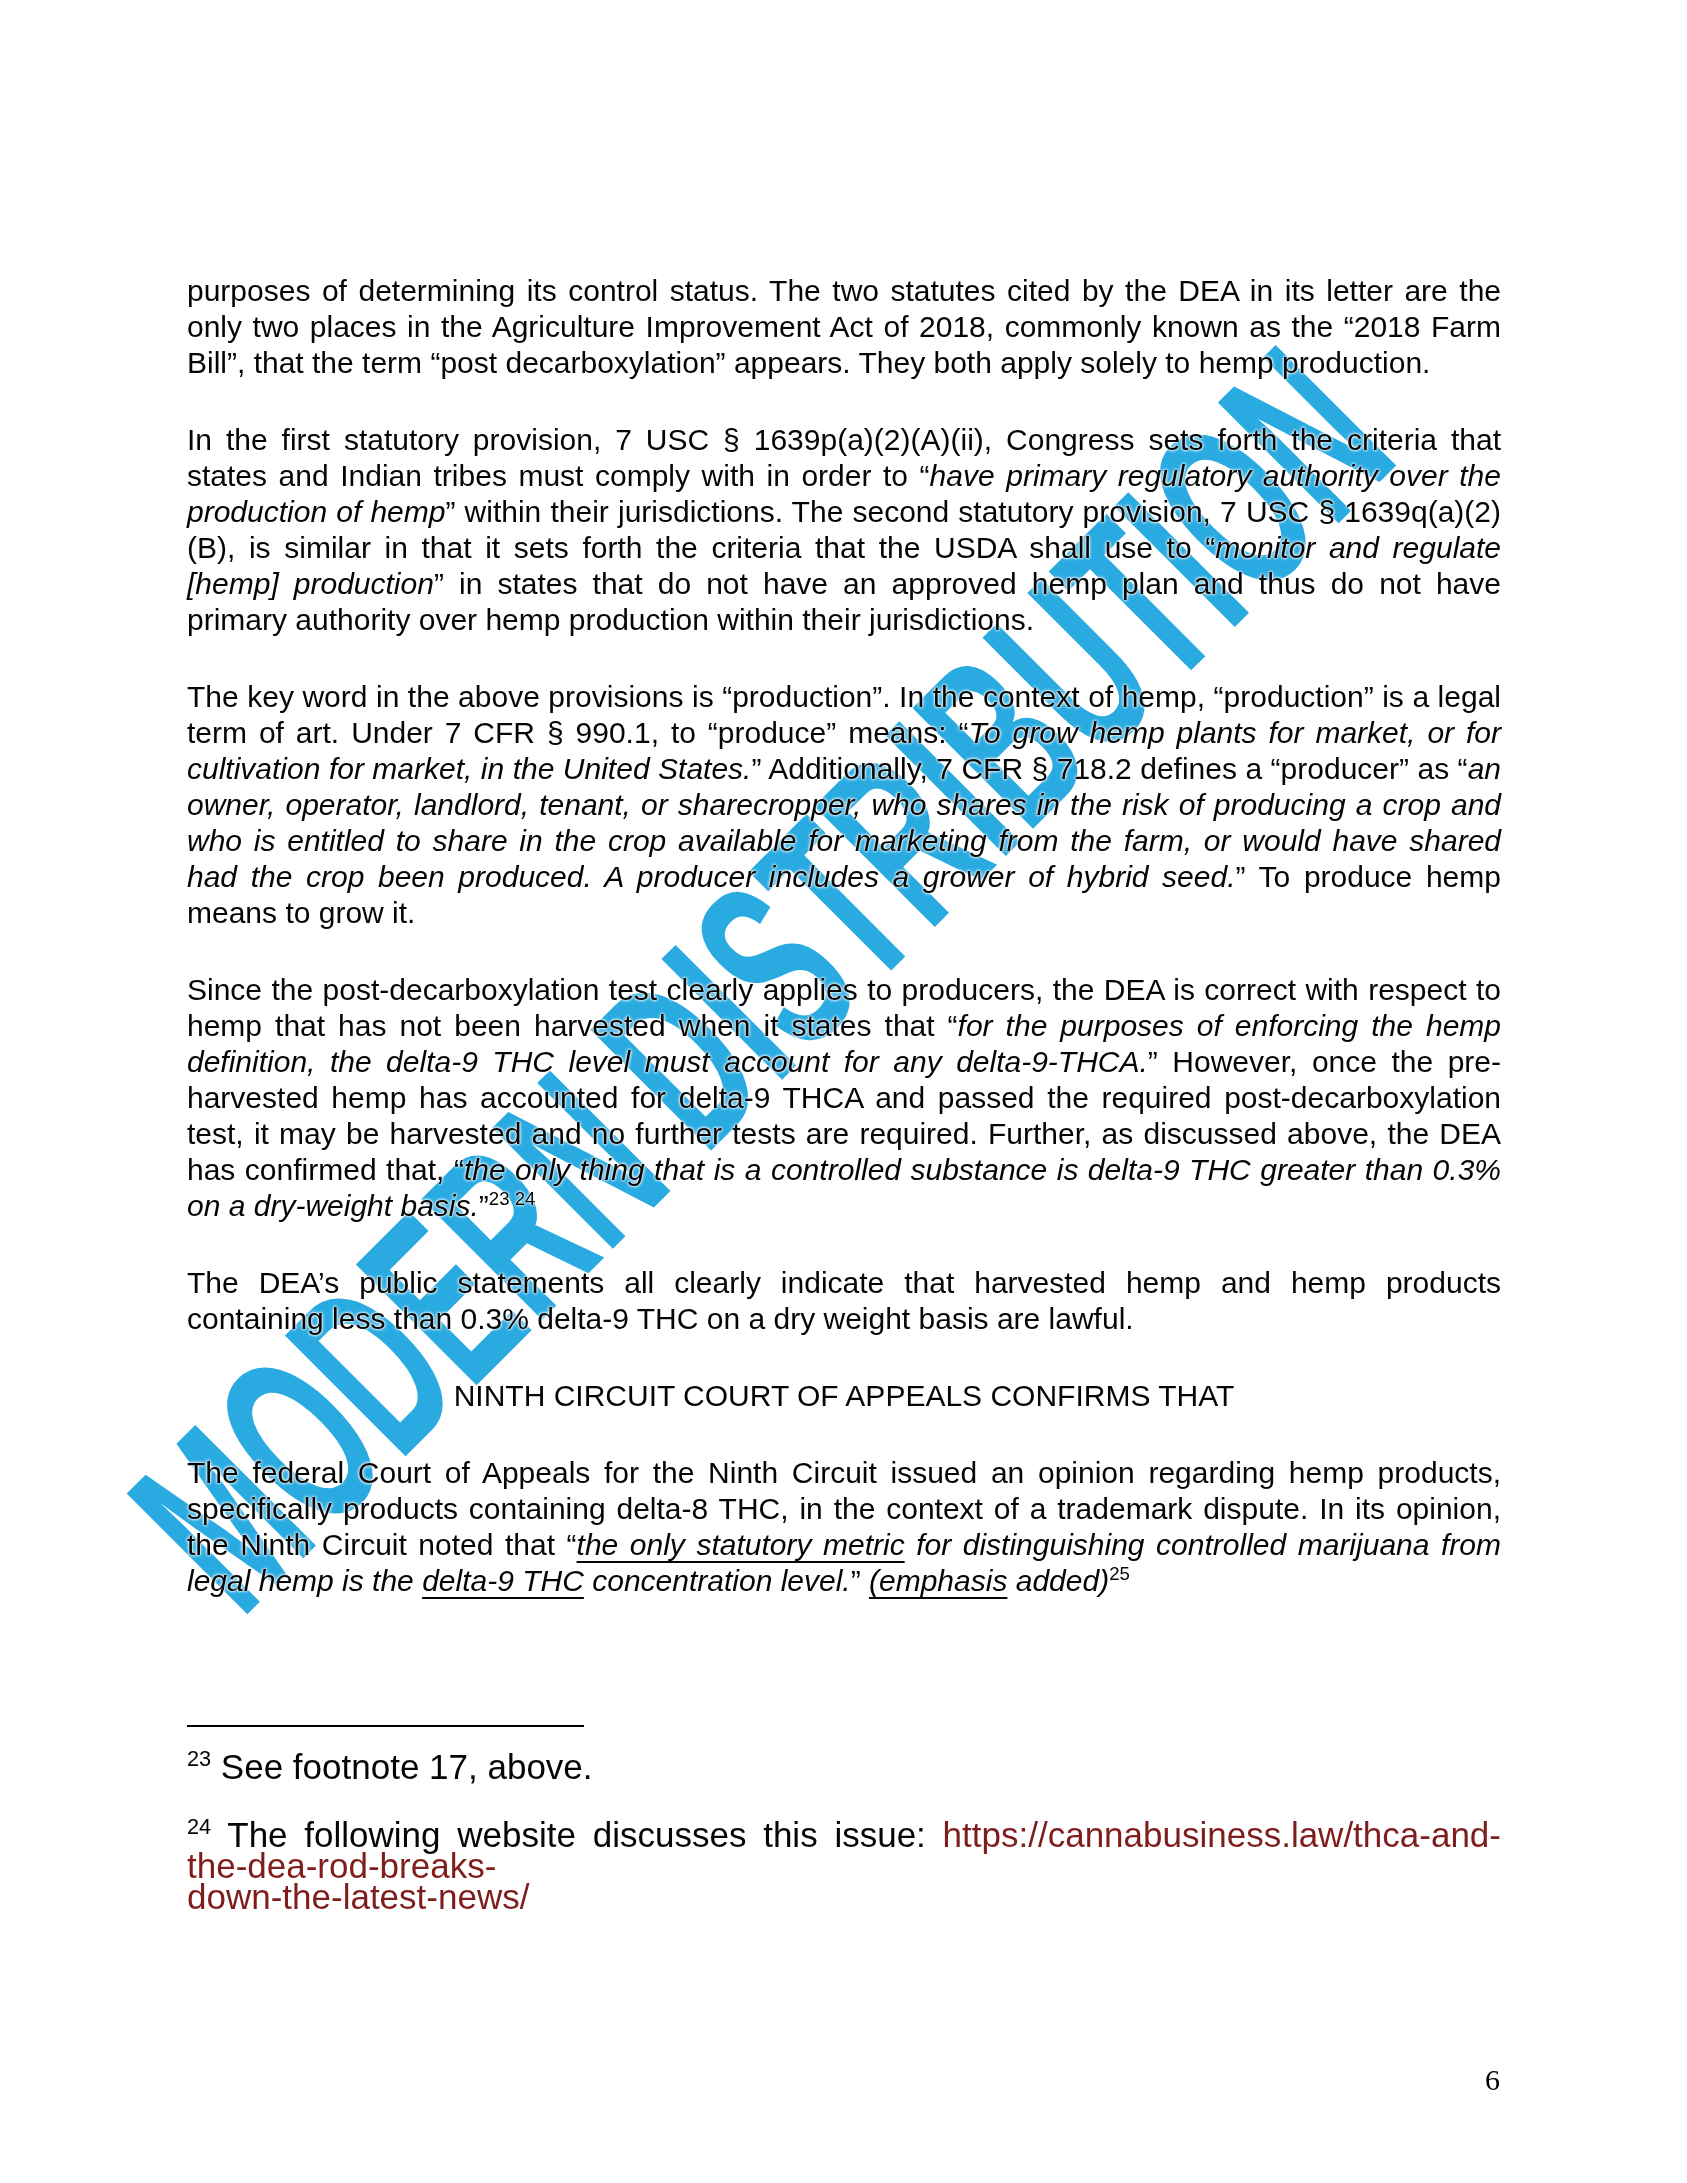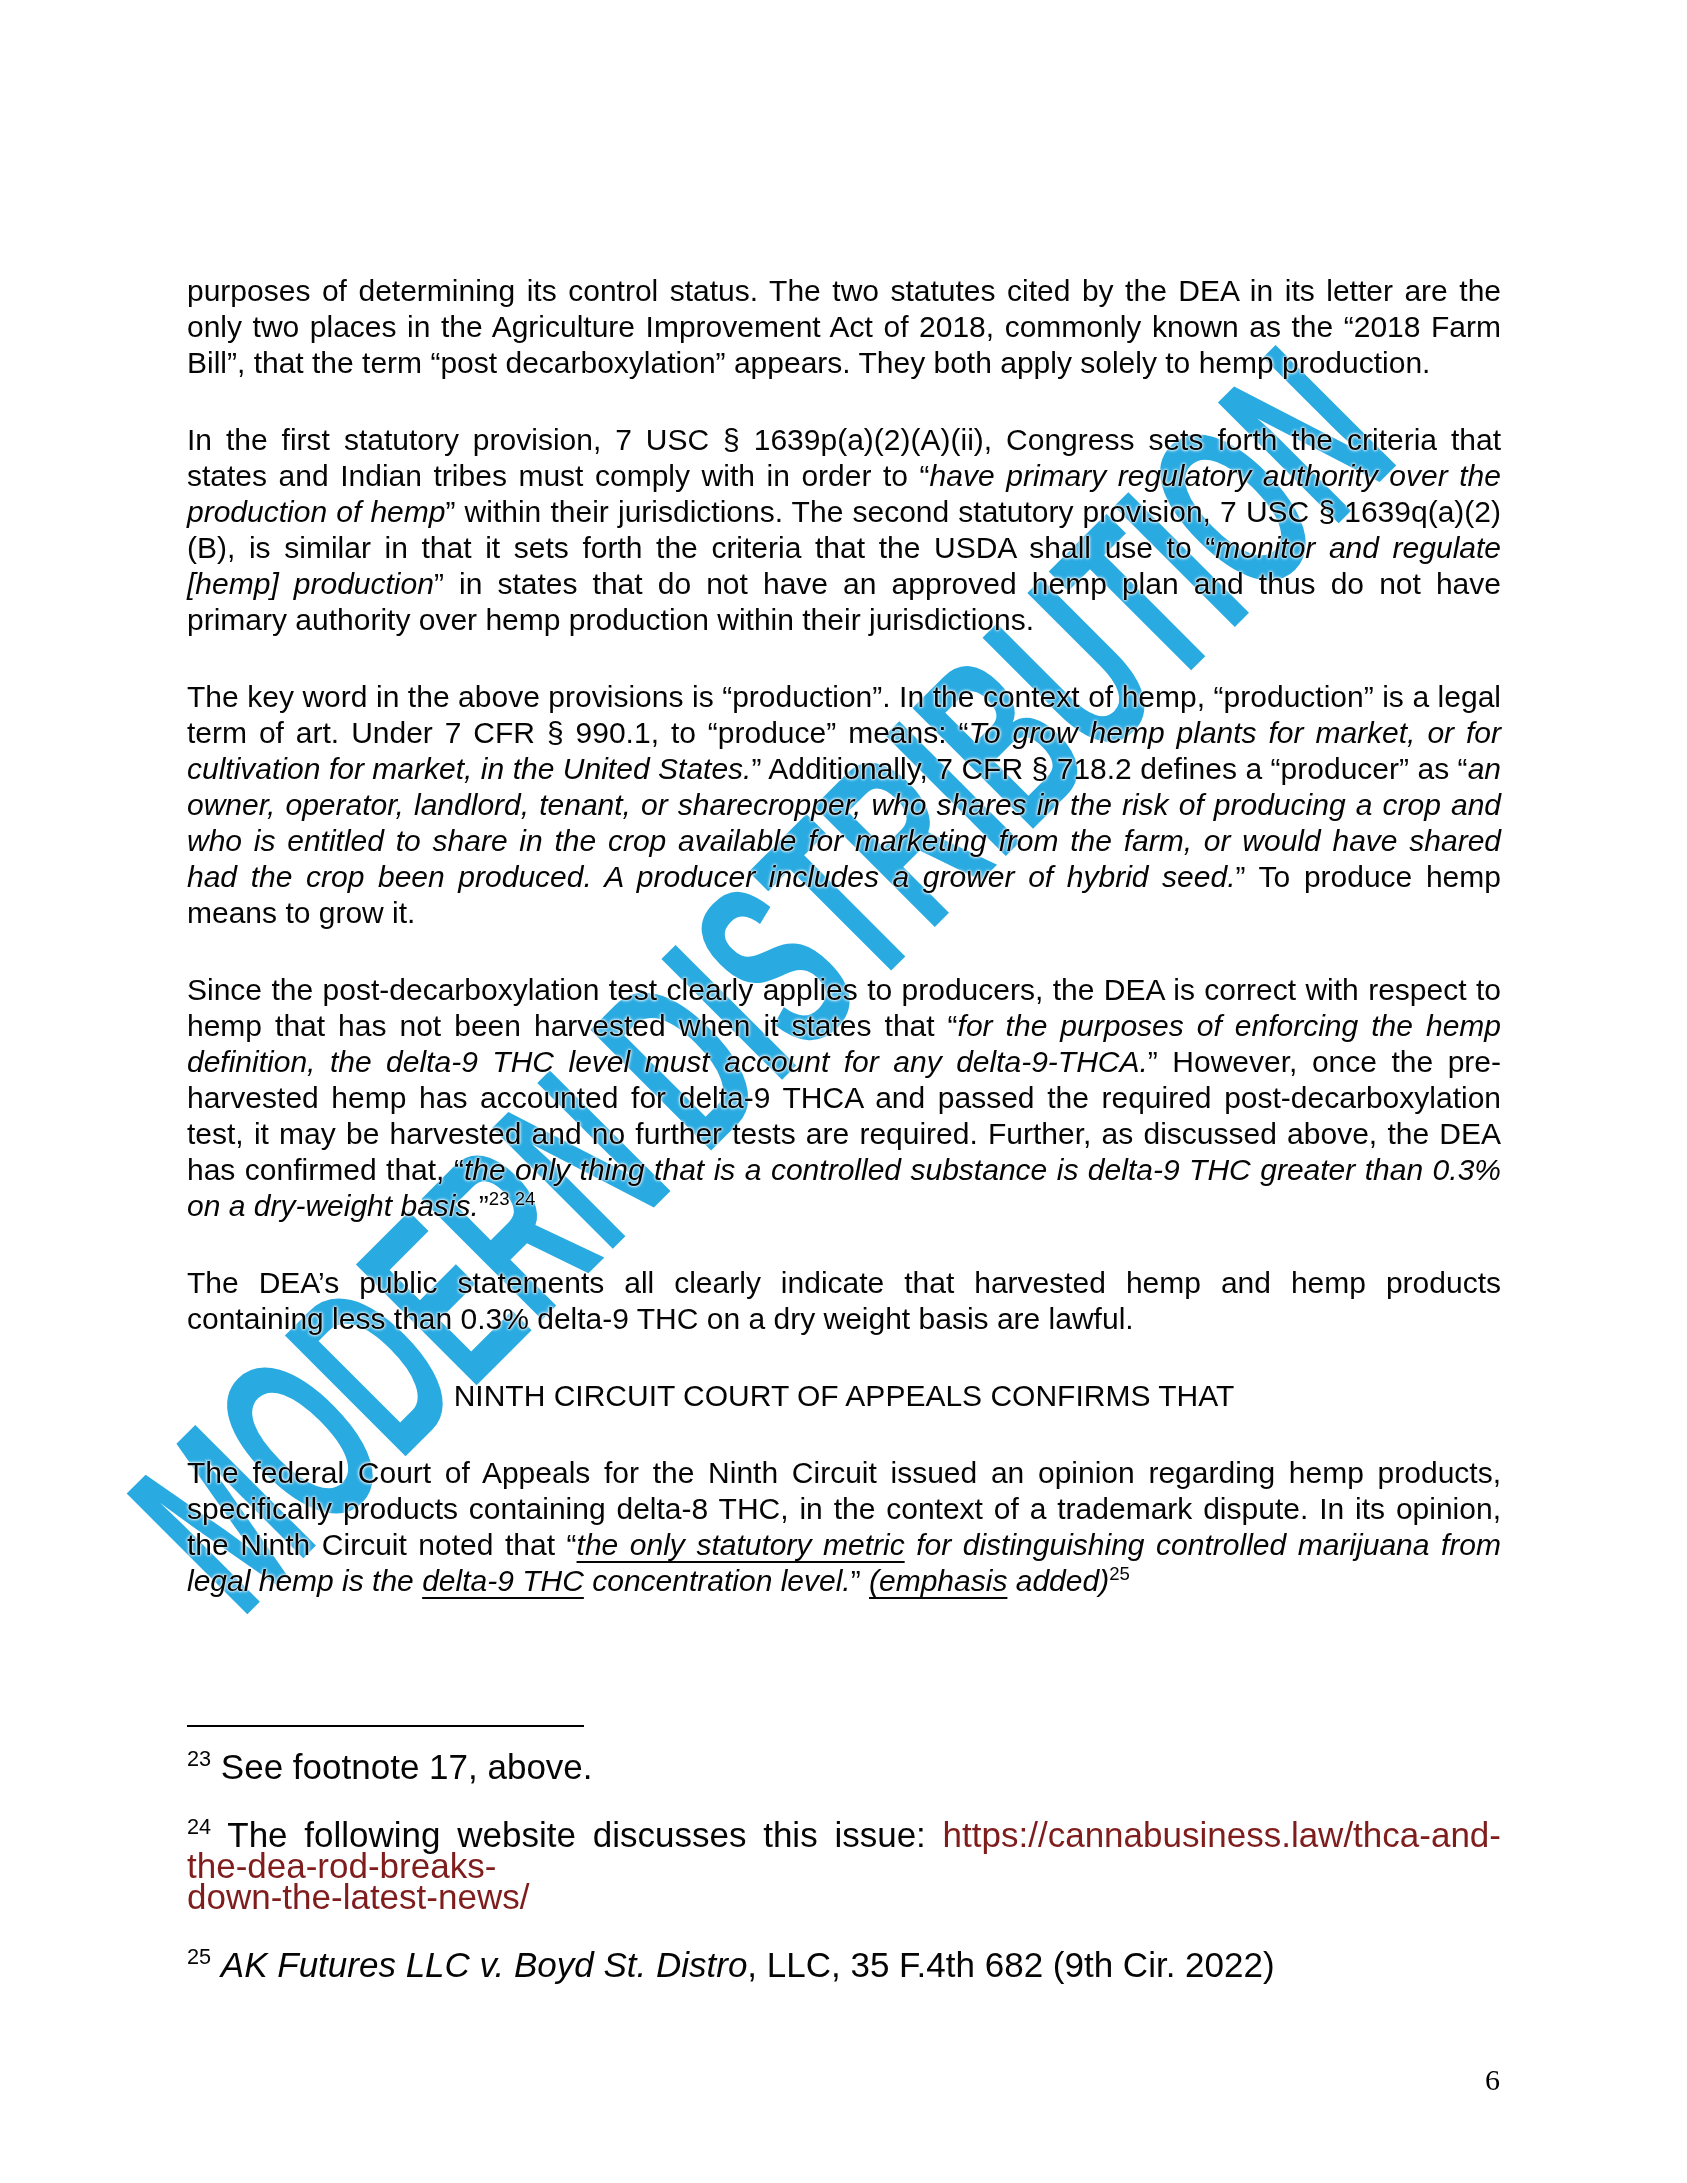--- a/index.html
+++ b/index.html
@@ -58,18 +58,17 @@
       <div class="heading">
         <div>NINTH CIRCUIT COURT OF APPEALS CONFIRMS THAT</div>
       </div>
       <p class="body"><span>The federal Court of Appeals for the Ninth Circuit issued an opinion regarding hemp products, specifically products containing delta-8 THC, in the context of a trademark dispute. In its opinion, the Ninth Circuit noted that “</span><span class="iu">the only statutory metric</span><span class="i"> for distinguishing controlled marijuana from legal hemp is the </span><span class="iu">delta-9 THC</span><span class="i"> concentration level.</span><span>” </span><span class="iu">(emphasis</span><span class="i"> added)</span><span class="sup">25</span></p>
     </div>
   <div class="footnotes">
     <div class="fn-rule"></div>
     <div id="fn-list">
         <div class="fn"><span class="sup">23</span><span> See footnote 17, above.</span></div>
         <div class="fn"><span class="sup">24</span><span> The following website discusses this issue: </span><span class="link">https://cannabusiness.law/thca-and-the-dea-rod-breaks-</span><br><span class="link">down-the-latest-news/</span></div>
-        <div class="fn"><span class="sup">25</span><span> </span><span class="i">AK Futures LLC v. Boyd St. Distro</span><span>, LLC, 35 F.4th 682 (9th Cir. 2022)</span></div>
       </div>
   </div>
   <div class="page-number">6</div>
 </div>
 
 
 </body></html>

